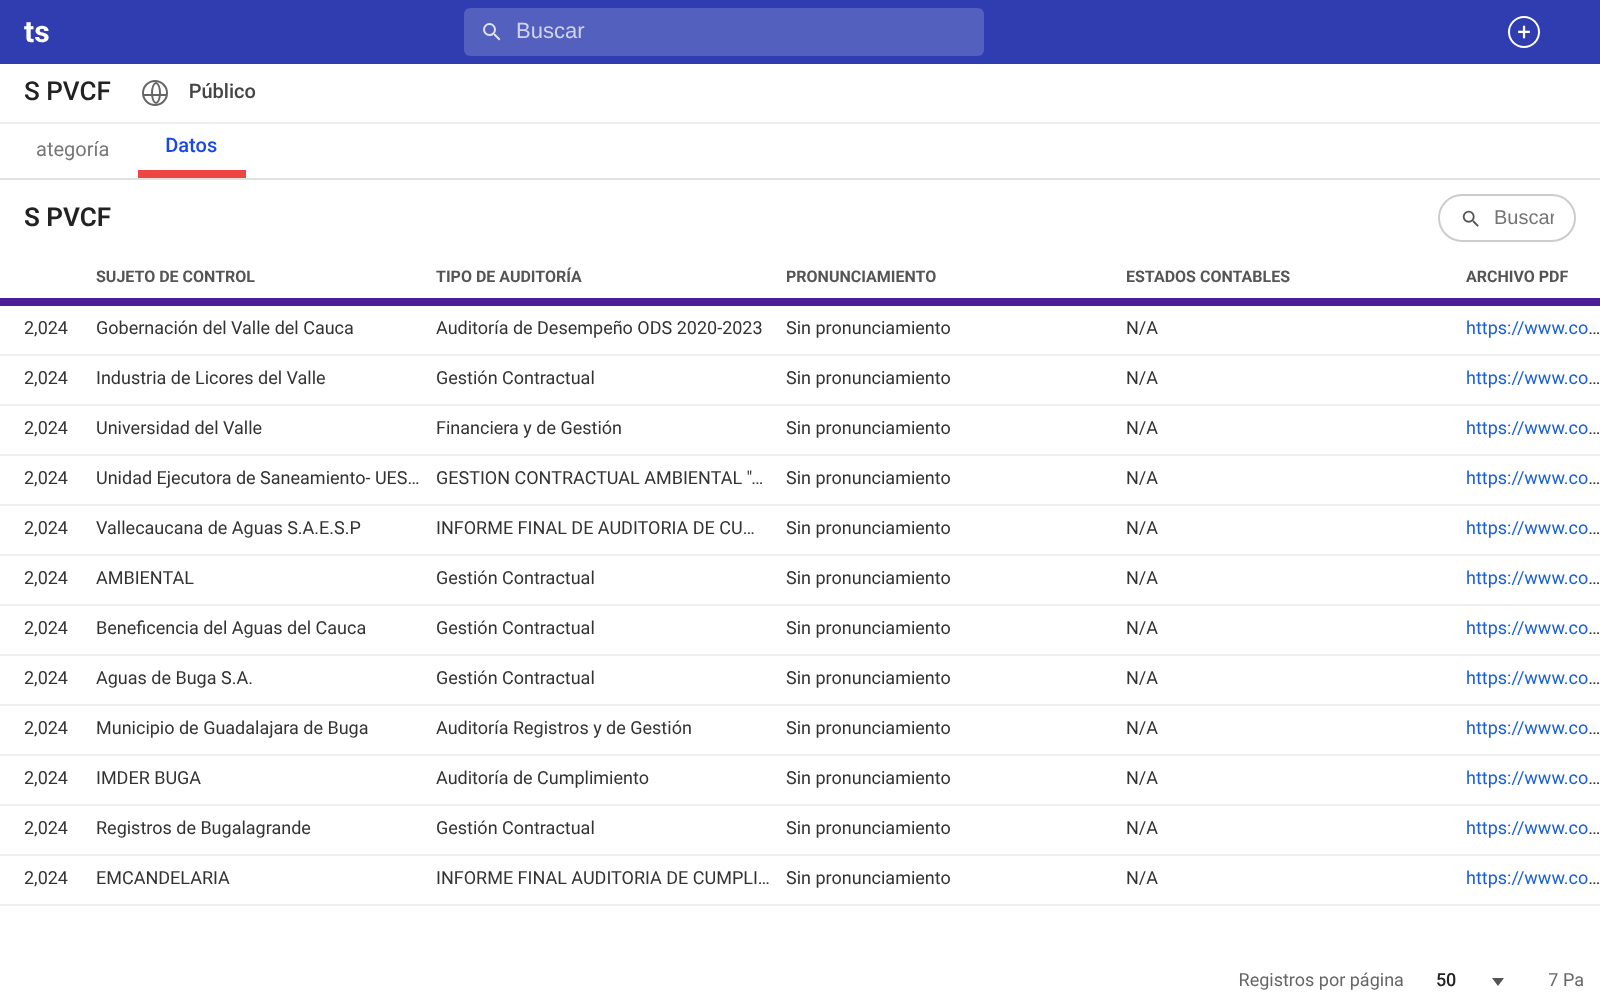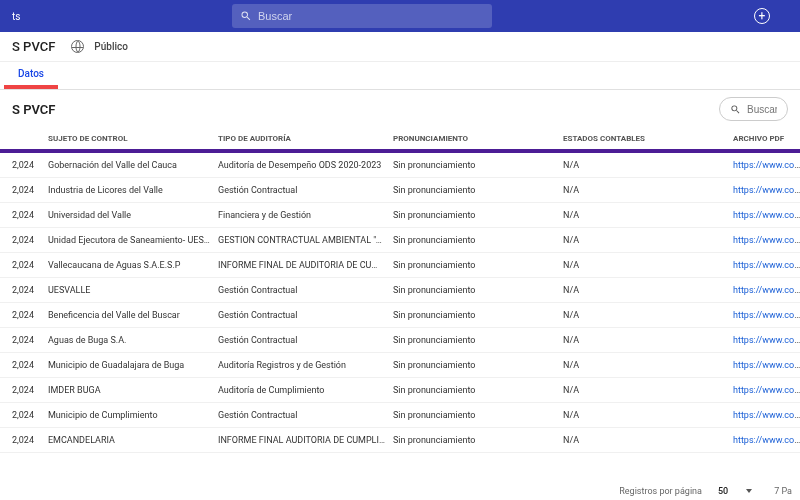--- a/index.html
+++ b/index.html
@@ -1,18 +1,18 @@
 <!DOCTYPE html>
 <html><head>
   <meta charset="utf-8">
   <style>
     * { box-sizing: border-box; margin: 0; padding: 0; }
     body { font-family: -apple-system, BlinkMacSystemFont, "Segoe UI", Roboto, Arial, sans-serif; font-size: 11px; color: #333; overflow: hidden; width: 800px; height: 500px; position: relative; background: #fff; }
     .topbar { background: #2f3db0; height: 32px; display: flex; align-items: center; padding: 0 12px; color: #fff; position: relative; }
-    .topbar .brand { font-size: 10px; font-weight: 400; text-align: right; }
+    .topbar .brand { font-size: 15px; font-weight: 700; text-align: right; }
     .topbar .search-wrap { position: absolute; left: 232px; top: 4px; width: 260px; height: 24px; background: rgba(255,255,255,0.18); border-radius: 3px; display: flex; align-items: center; padding: 0 8px; color: #e0e2f3; }
     .topbar .search-wrap svg { width: 12px; height: 12px; margin-right: 6px; fill: #e0e2f3; }
     .topbar .search-wrap input { background: transparent; border: none; outline: none; color: #fff; font-size: 11px; flex: 1; }
     .topbar .search-wrap input::placeholder { color: #d0d4ef; }
     .topbar .add-icon { position: absolute; right: 30px; top: 8px; width: 16px; height: 16px; border: 1.5px solid #fff; border-radius: 50%; display: flex; align-items: center; justify-content: center; color: #fff; font-size: 12px; line-height: 1; }
     .header-row { height: 30px; display: flex; align-items: center; padding: 0 12px; gap: 10px; border-bottom: 1px solid #eee; }
     .header-row .title-frag { font-size: 13px; font-weight: 500; color: #222; }
     .header-row .globe { width: 13px; height: 13px; border: 1px solid #666; border-radius: 50%; position: relative; display: inline-block; margin-left: 6px; }
     .header-row .globe::before { content: ''; position: absolute; top: 0; bottom: 0; left: 50%; width: 5px; transform: translateX(-50%); border: 1px solid #666; border-radius: 50%; box-sizing: border-box; }
     .header-row .globe::after { content: ''; position: absolute; left: 0; right: 0; top: 50%; height: 1px; background: #666; }
@@ -55,20 +55,21 @@
   <div class="add-icon">+</div>
 </div>
 
 <div class="header-row">
   <span class="title-frag">S PVCF</span>
   <span class="globe"></span>
   <span class="pub">Público</span>
 </div>
 
 <div class="tabs">
+  <div class="tab">ategoría</div>
   <div class="tab active">Datos</div>
 </div>
 
 <div class="subheader">
   <span class="sub-title">S PVCF</span>
   <div class="table-search">
     <svg viewBox="0 0 24 24">
         <path d="M15.5 14h-.79l-.28-.27A6.471 6.471 0 0016 9.5 6.5 6.5 0 109.5 16c1.61 0 3.09-.59 4.23-1.57l.27.28v.79l5 4.99L20.49 19l-4.99-5zm-6 0C7.01 14 5 11.99 5 9.5S7.01 5 9.5 5 14 7.01 14 9.5 11.99 14 9.5 14z"></path>
       </svg>
     <input type="text" placeholder="Buscar" style="">
@@ -131,29 +132,29 @@
         <tr>
           <td class="num">2,024</td>
           <td>Vallecaucana de Aguas S.A.E.S.P</td>
           <td>INFORME FINAL DE AUDITORIA DE CUMPLIMIENT</td>
           <td>Sin pronunciamiento</td>
           <td>N/A</td>
           <td class="link"><a href="#">https://www.contra</a></td>
         </tr>
         <tr>
           <td class="num">2,024</td>
-          <td>UESVALLE</td>
-          <td>Gestión Contractual</td>
-          <td>Sin pronunciamiento</td>
-          <td>N/A</td>
-          <td class="link"><a href="#">https://www.contra</a></td>
-        </tr>
-        <tr>
-          <td class="num">2,024</td>
-          <td>Beneficencia del Valle del Buscar</td>
+          <td>AMBIENTAL</td>
+          <td>Gestión Contractual</td>
+          <td>Sin pronunciamiento</td>
+          <td>N/A</td>
+          <td class="link"><a href="#">https://www.contra</a></td>
+        </tr>
+        <tr>
+          <td class="num">2,024</td>
+          <td>Beneficencia del Aguas del Cauca</td>
           <td>Gestión Contractual</td>
           <td>Sin pronunciamiento</td>
           <td>N/A</td>
           <td class="link"><a href="#">https://www.contra</a></td>
         </tr>
         <tr>
           <td class="num">2,024</td>
           <td>Aguas de Buga S.A.</td>
           <td>Gestión Contractual</td>
           <td>Sin pronunciamiento</td>
@@ -171,21 +172,21 @@
         <tr>
           <td class="num">2,024</td>
           <td>IMDER BUGA</td>
           <td>Auditoría de Cumplimiento</td>
           <td>Sin pronunciamiento</td>
           <td>N/A</td>
           <td class="link"><a href="#">https://www.contra</a></td>
         </tr>
         <tr>
           <td class="num">2,024</td>
-          <td>Municipio de Cumplimiento</td>
+          <td>Registros de Bugalagrande</td>
           <td>Gestión Contractual</td>
           <td>Sin pronunciamiento</td>
           <td>N/A</td>
           <td class="link"><a href="#">https://www.contra</a></td>
         </tr>
         <tr>
           <td class="num">2,024</td>
           <td>EMCANDELARIA</td>
           <td>INFORME FINAL AUDITORIA DE CUMPLIMIENTO G</td>
           <td>Sin pronunciamiento</td>

